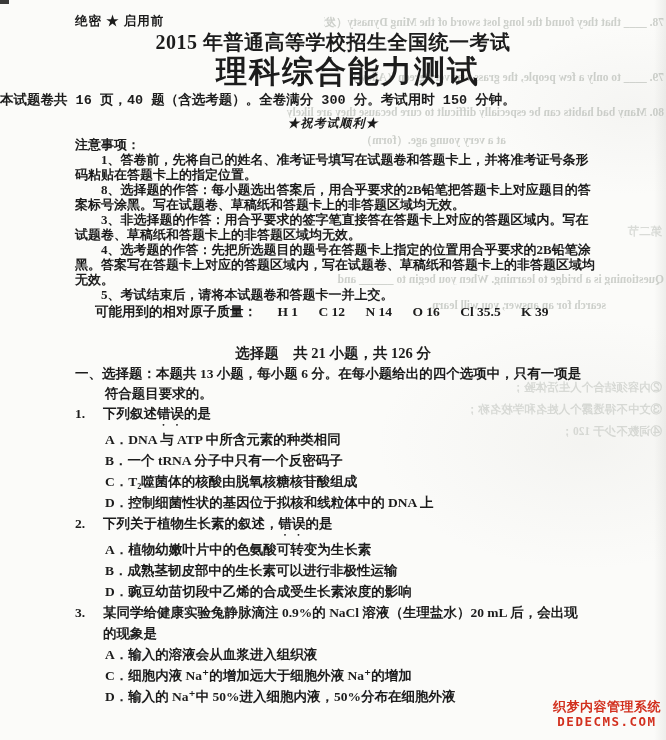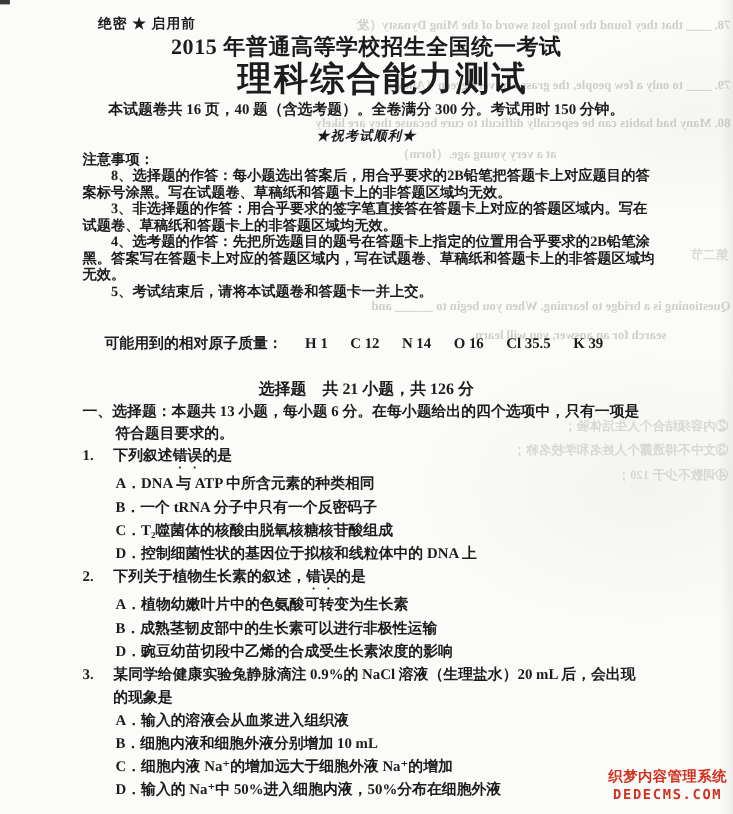--- a/index.html
+++ b/index.html
@@ -13,24 +13,24 @@
       radial-gradient(ellipse 200px 120px at 95% 15%, rgba(170,170,165,0.08), rgba(0,0,0,0) 70%),
       linear-gradient(to left, rgba(120,120,115,0.10), rgba(0,0,0,0) 12px),
       #fbfbf9;
     overflow:hidden;
     font-family:"Liberation Serif","DejaVu Serif",serif;
     color:#1c1c1c;
   }
   .corner-mark { position:absolute; left:0; top:0; width:9px; height:4px; background:#3a3a3a; }
 
   
-  .classification { position:absolute; left:89px; top:13px; font-size:12.5px; font-weight:bold; letter-spacing:1px; }
+  .classification { position:absolute; left:75px; top:13px; font-size:12.5px; font-weight:bold; letter-spacing:1px; }
   .exam-title   { position:absolute; left:0; top:29px;  width:100%; text-align:center; font-size:20px; font-weight:bold; letter-spacing:0.5px; }
   .subject-title{ position:absolute; left:0; top:51px;  width:100%; text-align:center; font-size:31px; font-weight:bold; letter-spacing:2px;padding-left:30px; }
-  .paper-info   { position:absolute; left:0; top:91px;  width:100%; text-align:center; font-size:13.5px; font-weight:bold; }
+  .paper-info   { position:absolute; left:0; top:91px;  width:100%; font-size:13.5px; font-weight:bold;font-family:Liberation Mono, monospace; }
   .exam-wish    { position:absolute; left:0; top:115px; width:100%; text-align:center; font-size:12px; font-weight:bold; font-style:italic; letter-spacing:1px; }
 
   
   .notices { position:absolute; left:75px; top:137px; width:522px; font-size:13px; line-height:15px; font-weight:600; }
   .notices-heading { font-weight:bold; }
   .notice-item { text-indent:2em; }
 
   
   .atomic { position:absolute; left:95px; top:301px; width:500px; font-size:13.5px; font-weight:600; line-height:22px; }
   .atomic .val { margin-right:17px; }
@@ -82,20 +82,21 @@
   <div class="bleed cjk" style="top:424px; right:4px; width:180px;">④词数不少于 120；</div>
 
   <div class="classification">绝密 ★ 启用前</div>
   <div class="exam-title">2015 年普通高等学校招生全国统一考试</div>
   <div class="subject-title">理科综合能力测试</div>
   <div class="paper-info">本试题卷共 16 页，40 题（含选考题）。全卷满分 300 分。考试用时 150 分钟。</div>
   <div class="exam-wish">★祝考试顺利★</div>
 
   <div class="notices">
     <div class="notices-heading">注意事项：</div>
+    <div class="notice-item">1、答卷前，先将自己的姓名、准考证号填写在试题卷和答题卡上，并将准考证号条形码粘贴在答题卡上的指定位置。</div>
     <div class="notice-item">8、选择题的作答：每小题选出答案后，用合乎要求的2B铅笔把答题卡上对应题目的答案标号涂黑。写在试题卷、草稿纸和答题卡上的非答题区域均无效。</div>
     <div class="notice-item">3、非选择题的作答：用合乎要求的签字笔直接答在答题卡上对应的答题区域内。写在试题卷、草稿纸和答题卡上的非答题区域均无效。</div>
     <div class="notice-item">4、选考题的作答：先把所选题目的题号在答题卡上指定的位置用合乎要求的2B铅笔涂黑。答案写在答题卡上对应的答题区域内，写在试题卷、草稿纸和答题卡上的非答题区域均无效。</div>
     <div class="notice-item">5、考试结束后，请将本试题卷和答题卡一并上交。</div>
   </div>
 
   <div class="atomic">
     <div>
       <span class="val">可能用到的相对原子质量：</span>
       <span class="val">H 1</span>
@@ -137,21 +138,20 @@
       </div>
     </div>
 
     <div class="question">
       <div class="q-head">
         <span class="q-num">3.</span>
         <span class="q-stem">某同学给健康实验兔静脉滴注 0.9%的 NaCl 溶液（生理盐水）20 mL 后，会出现的现象是</span>
       </div>
       <div class="options">
         <div>A．输入的溶液会从血浆进入组织液</div>
-        <div>B．细胞内液和细胞外液分别增加 10 mL</div>
         <div>C．细胞内液 Na⁺的增加远大于细胞外液 Na⁺的增加</div>
         <div>D．输入的 Na⁺中 50%进入细胞内液，50%分布在细胞外液</div>
       </div>
     </div>
 
   </div>
 
   <div class="watermark">
     <div class="wm1">织梦内容管理系统</div>
     <div class="wm2">DEDECMS.COM</div>

